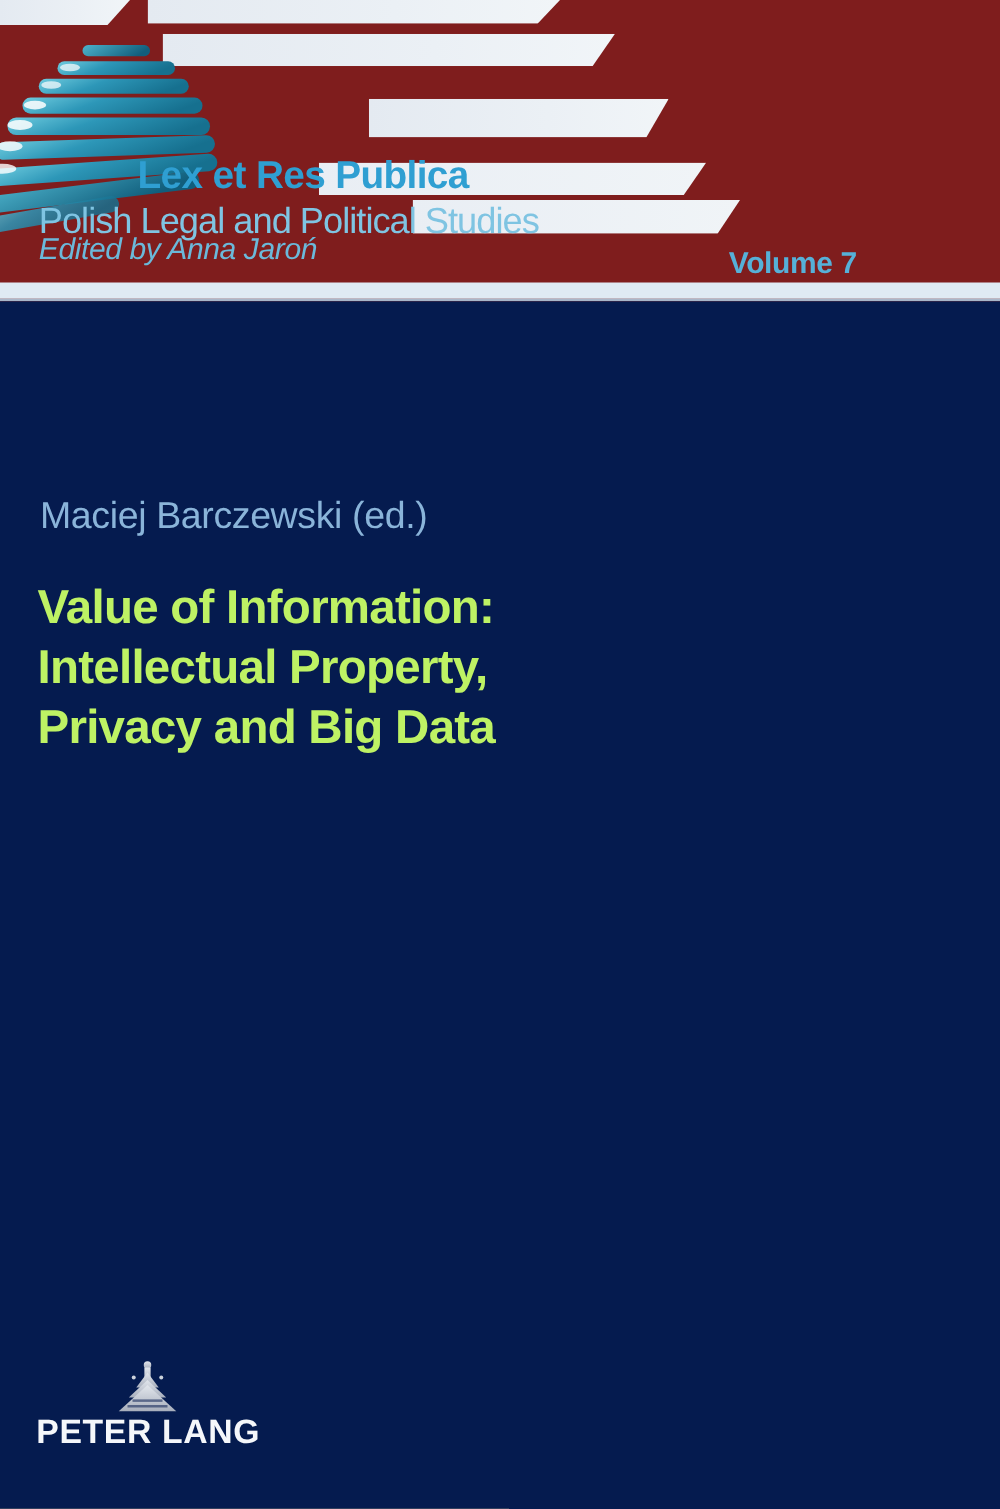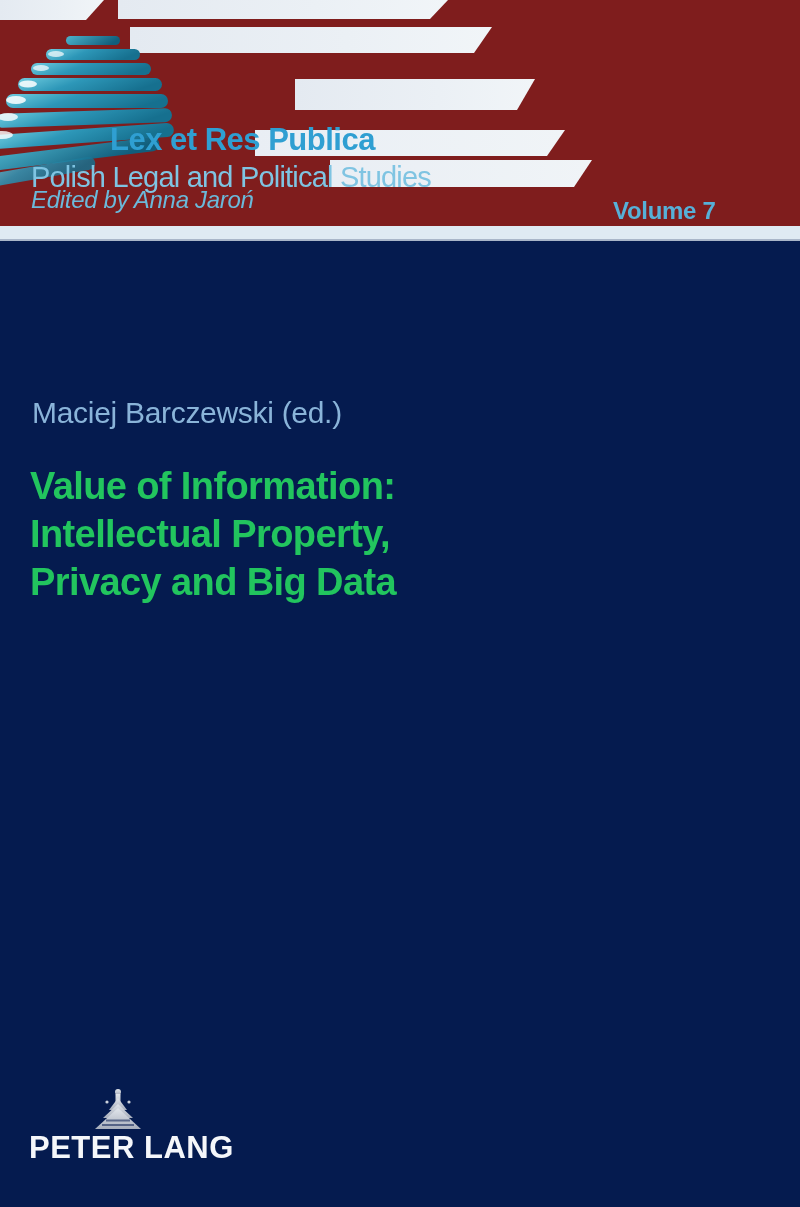--- a/index.html
+++ b/index.html
@@ -41,38 +41,38 @@
   }
   .series-subtitle{
     position:absolute;left:31px;top:161px;
     font-size:29px;font-weight:400;letter-spacing:-0.8px;color:#7fc4e2;
   }
   .edited-by{
     position:absolute;left:31px;top:186px;
     font-size:24px;font-weight:400;letter-spacing:-0.3px;color:#6bb9da;font-style:italic;
   }
   .volume{
-    position:absolute;left:613px;top:197px;
+    position:absolute;left:583px;top:197px;
     font-size:24px;font-weight:600;letter-spacing:-0.3px;color:#56b0d8;
   }
   
   .author{
     position:absolute;left:32px;top:396px;
     font-size:30px;font-weight:400;color:#8ab4d9;letter-spacing:-0.3px;text-align:center;
   }
   .book-title{
     position:absolute;left:30px;top:462px;
     font-size:38px;font-weight:700;line-height:48px;letter-spacing:-0.6px;
-    color:#22c55e;white-space:pre-line;
+    color:#bef264;white-space:pre-line;
   }
   
   .publisher-logo{position:absolute;left:94px;top:1088px;width:48px;height:46px;}
   .publisher-name{
     position:absolute;left:29px;top:1130px;
-    font-size:31px;font-weight:800;letter-spacing:0.5px;color:#f5f7fa;
+    font-size:27px;font-weight:800;letter-spacing:0.5px;color:#f5f7fa;
   }
 </style>
 </head>
 <body>
 
 <div class="cover">
 
   <div class="header">
     <div class="stripe s1"></div>
     <div class="stripe s2"></div>

